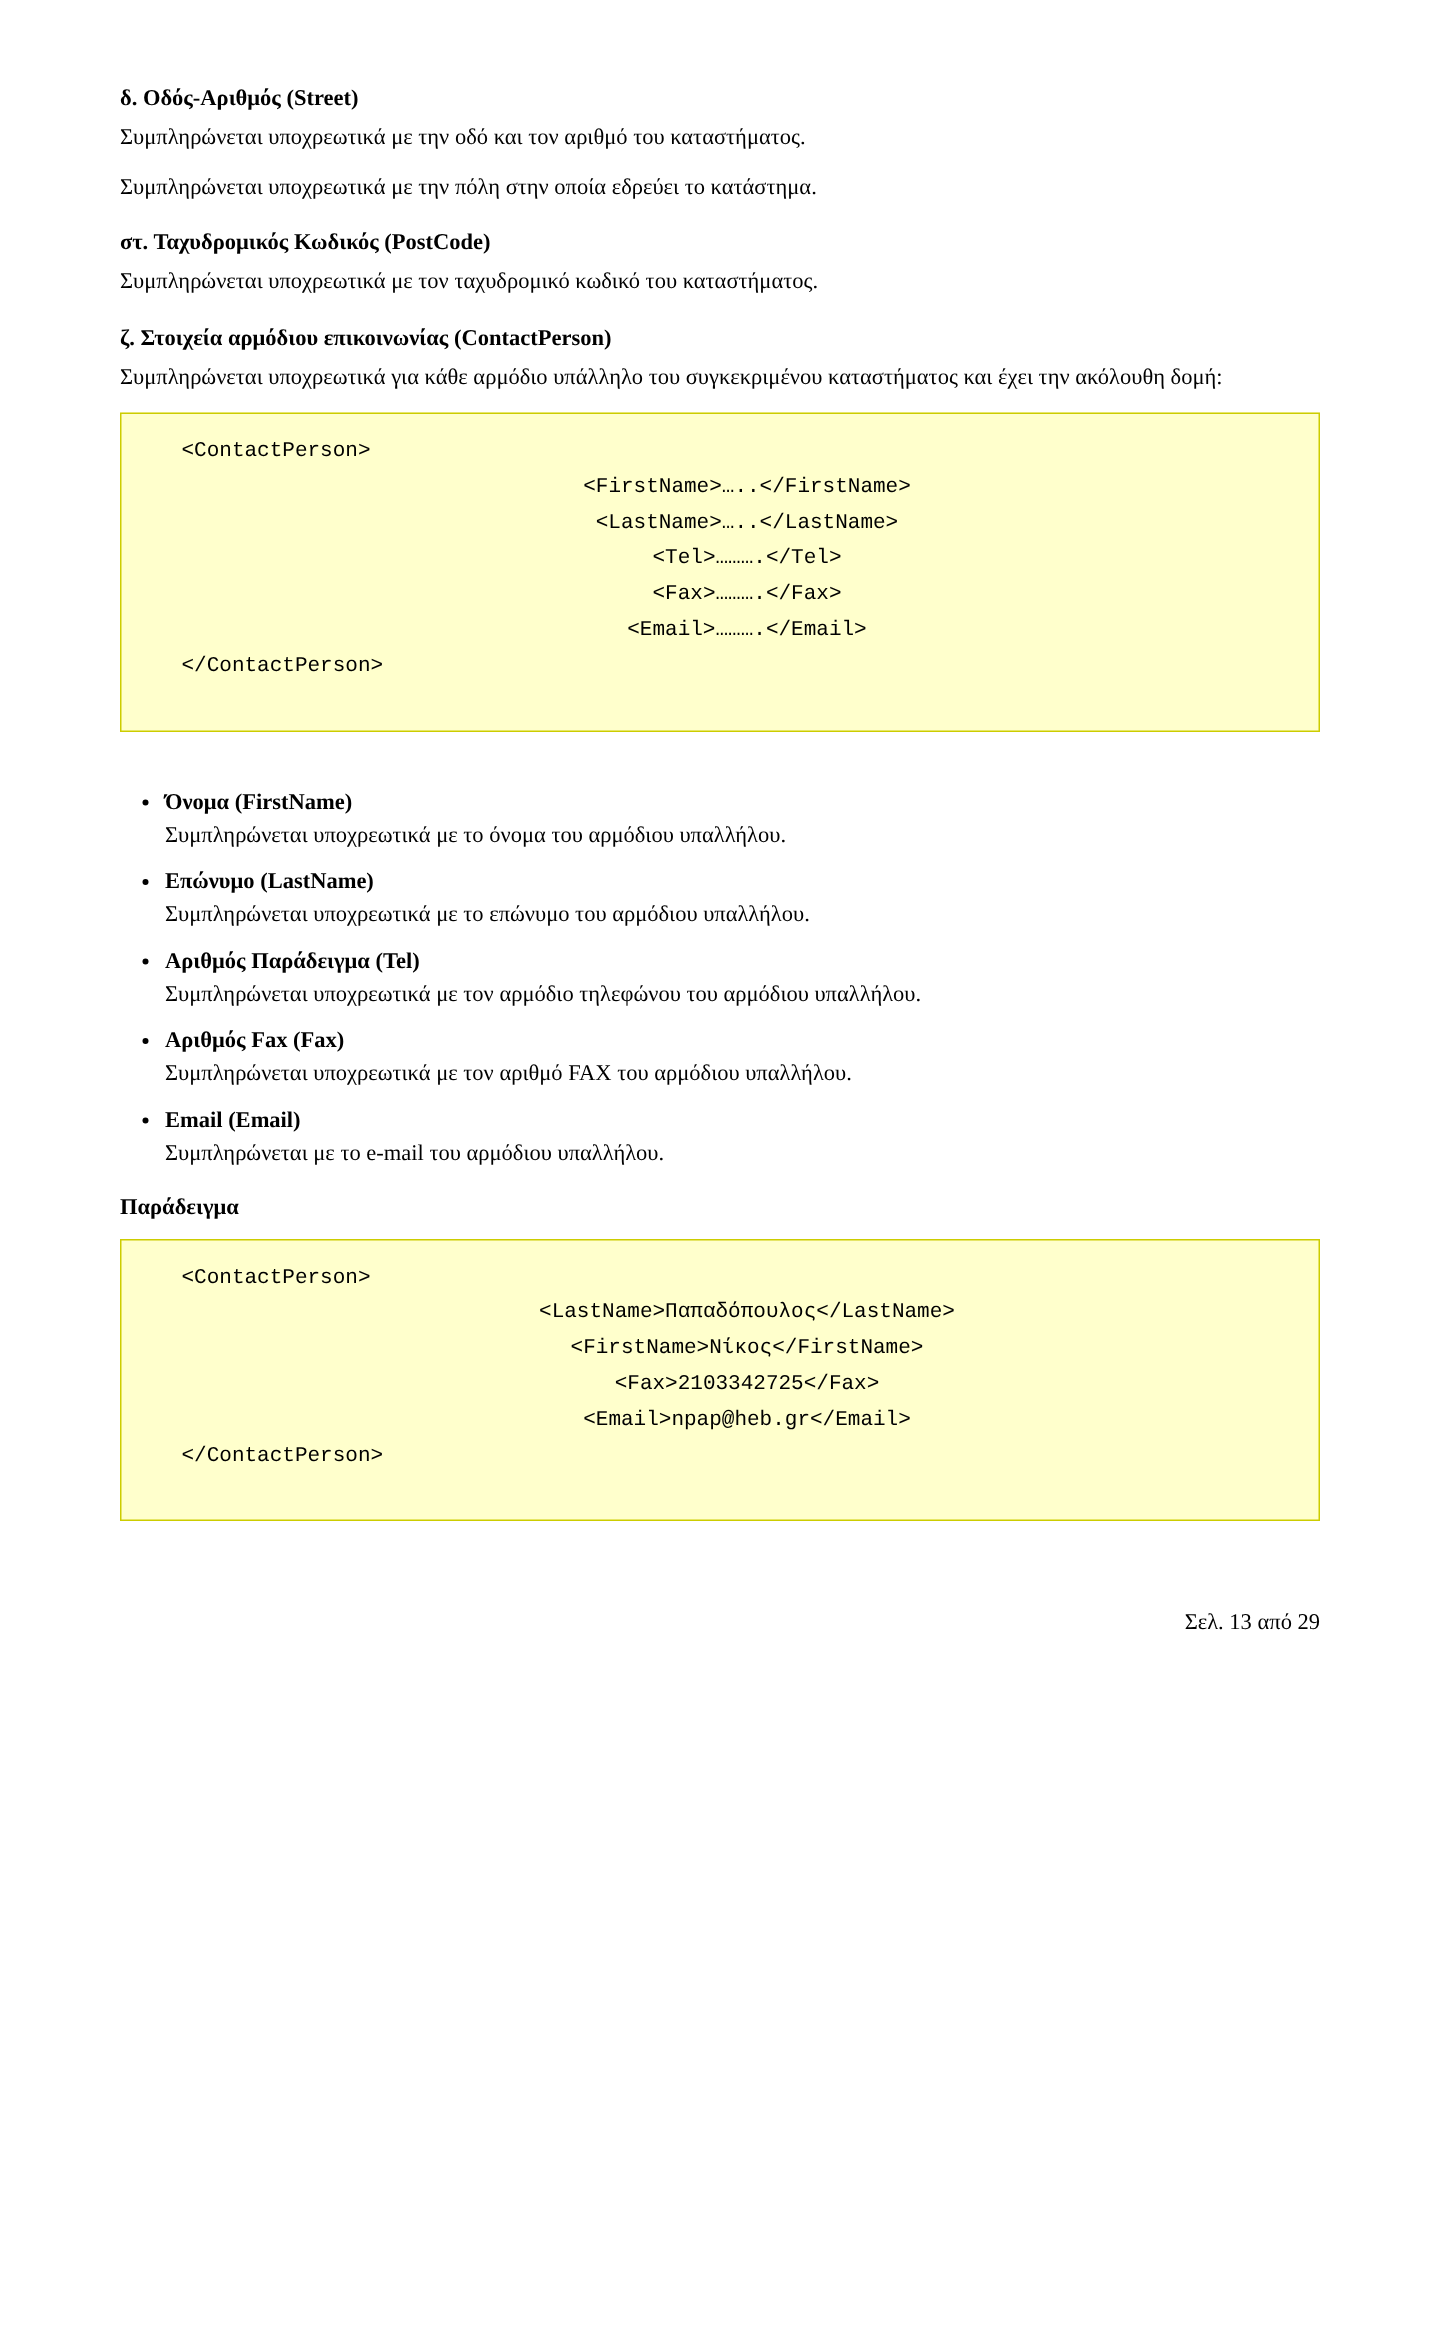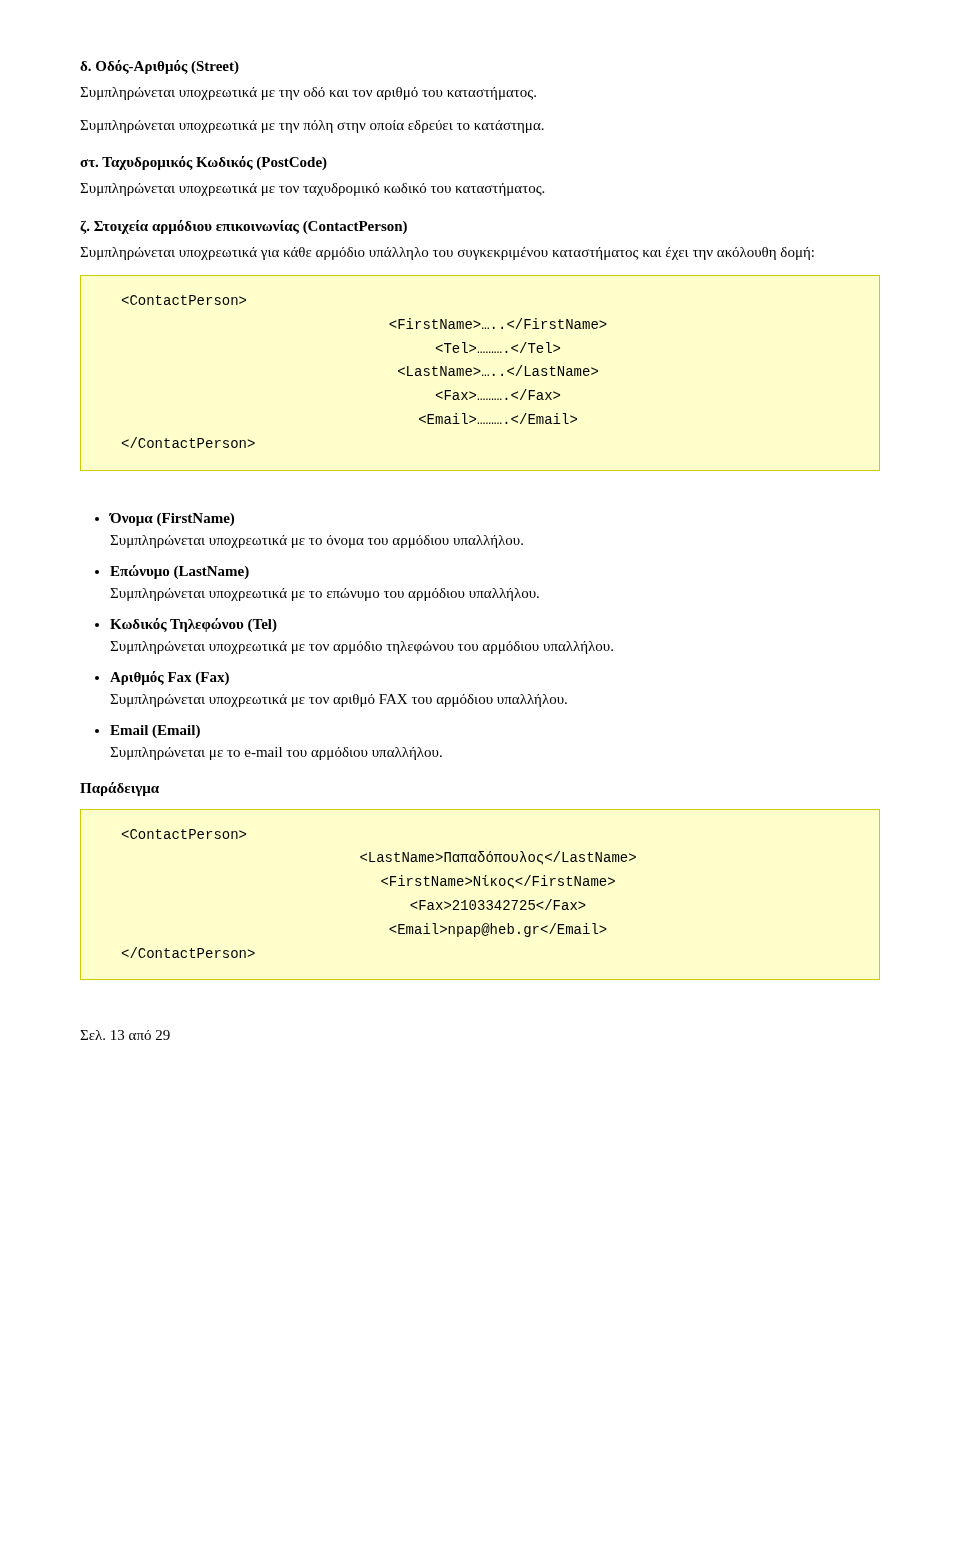--- a/index.html
+++ b/index.html
@@ -22,21 +22,21 @@
       margin-top: 18px;
     }
     .section-text {
       margin-bottom: 10px;
       line-height: 1.5;
       text-align: justify;
     }
     .yellow-box {
       background-color: #ffffcc;
       border: 1px solid #cccc00;
-      padding: 14px 24px 13px 40px;
+      padding: 14px 24px 30px 40px;
       margin: 12px 0 16px 0;
       font-family: "Courier New", Courier, monospace;
       font-size: 14px;
       line-height: 1.7;
     }
     .yellow-box-inner {
       margin-left: 20px;
       text-align: center;
     }
     .bullet-list {
@@ -52,22 +52,22 @@
     }
     .bullet-list li .item-title {
       font-weight: bold;
     }
     .example-label {
       font-weight: bold;
       margin-bottom: 6px;
       margin-top: 16px;
     }
     .page-footer {
-      text-align: left;
-      margin-top: 47px;
+      text-align: right;
+      margin-top: 60px;
       font-size: 15px;
     }
     .intro-block {
       margin-bottom: 8px;
     }
   </style>
 </head>
 <body>
 
 <div class="intro-block">
@@ -86,39 +86,39 @@
 
 <div class="intro-block">
   <div class="section-heading">ζ. Στοιχεία αρμόδιου επικοινωνίας (ContactPerson)</div>
   <div class="section-text">Συμπληρώνεται υποχρεωτικά για κάθε αρμόδιο υπάλληλο του συγκεκριμένου καταστήματος και έχει την ακόλουθη δομή:</div>
 </div>
 
 <div class="yellow-box">
   <div>&lt;ContactPerson&gt;</div>
   <div class="yellow-box-inner">
     <div>    &lt;FirstName&gt;…..&lt;/FirstName&gt;</div>
+    <div>    &lt;LastName&gt;…..&lt;/LastName&gt;</div>
     <div>    &lt;Tel&gt;……….&lt;/Tel&gt;</div>
-    <div>    &lt;LastName&gt;…..&lt;/LastName&gt;</div>
     <div>    &lt;Fax&gt;……….&lt;/Fax&gt;</div>
     <div>    &lt;Email&gt;……….&lt;/Email&gt;</div>
   </div>
   <div>&lt;/ContactPerson&gt;</div>
 </div>
 
 <ul class="bullet-list">
   <li>
     <span class="item-title">Όνομα (FirstName)</span><br>
     <span>Συμπληρώνεται υποχρεωτικά με το όνομα του αρμόδιου υπαλλήλου.</span>
   </li>
   <li>
     <span class="item-title">Επώνυμο (LastName)</span><br>
     <span>Συμπληρώνεται υποχρεωτικά με το επώνυμο του αρμόδιου υπαλλήλου.</span>
   </li>
   <li>
-    <span class="item-title">Κωδικός Τηλεφώνου (Tel)</span><br>
+    <span class="item-title">Αριθμός Παράδειγμα (Tel)</span><br>
     <span>Συμπληρώνεται υποχρεωτικά με τον αρμόδιο τηλεφώνου του αρμόδιου υπαλλήλου.</span>
   </li>
   <li>
     <span class="item-title">Αριθμός Fax (Fax)</span><br>
     <span>Συμπληρώνεται υποχρεωτικά με τον αριθμό FAX του αρμόδιου υπαλλήλου.</span>
   </li>
   <li>
     <span class="item-title">Email (Email)</span><br>
     <span>Συμπληρώνεται με το e-mail του αρμόδιου υπαλλήλου.</span>
   </li>

